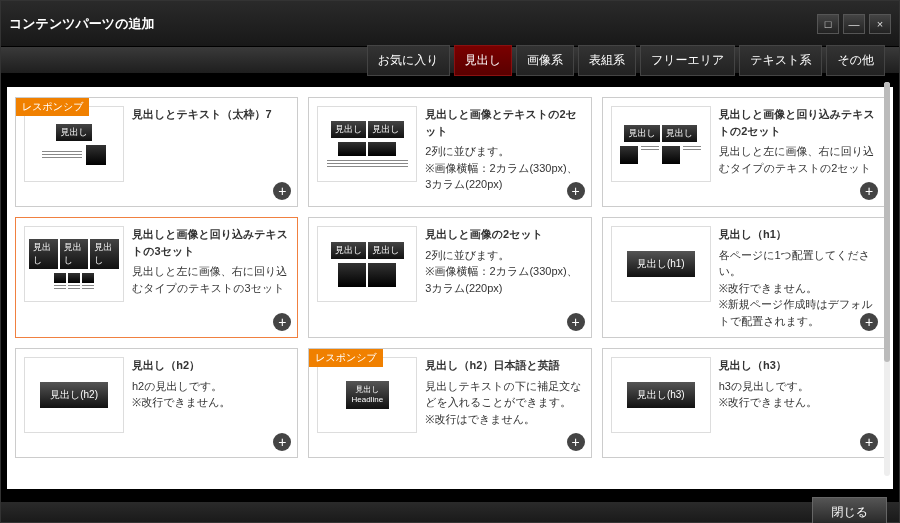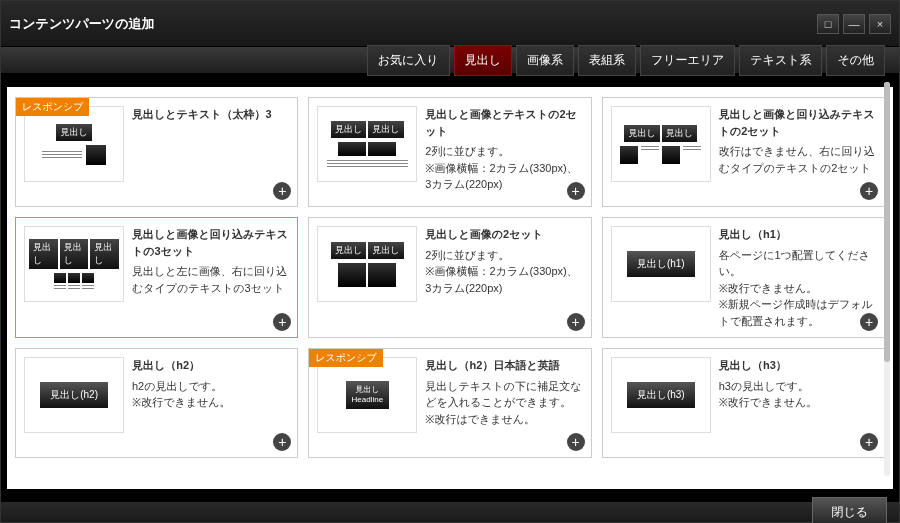--- a/index.html
+++ b/index.html
@@ -71,21 +71,21 @@
           <div style="display:flex;gap:4px;align-items:center">
             <div class="lines" style="width:40px">
                 <div class="line"></div>
                 <div class="line"></div>
                 <div class="line"></div>
               </div>
             <div class="bar" style="width:20px;height:20px"></div>
           </div>
         </div>
         <div class="info">
-          <div class="ctitle">見出しとテキスト（太枠）3</div>
+          <div class="ctitle">見出しとテキスト（太枠）7</div>
         </div>
         <div class="add">+</div>
       </div>
 
       <div class="card">
         <div class="thumb">
           <div class="mlabels">
               <span class="mlabel">見出し</span>
               <span class="mlabel">見出し</span>
             </div>
@@ -121,21 +121,21 @@
               </div>
             <div class="bar" style="width:18px;height:18px"></div>
               <div class="lines" style="width:18px">
                 <div class="line"></div>
                 <div class="line"></div>
               </div>
           </div>
         </div>
         <div class="info">
           <div class="ctitle">見出しと画像と回り込みテキストの2セット</div>
-          <div style="white-space:pre-line">改行はできません、右に回り込むタイプのテキストの2セット</div>
+          <div style="white-space:pre-line">見出しと左に画像、右に回り込むタイプのテキストの2セット</div>
         </div>
         <div class="add">+</div>
       </div>
 
       <div class="card highlighted">
         <div class="thumb">
           <div class="mlabels">
               <span class="mlabel">見出し</span>
               <span class="mlabel">見出し</span>
               <span class="mlabel">見出し</span>

